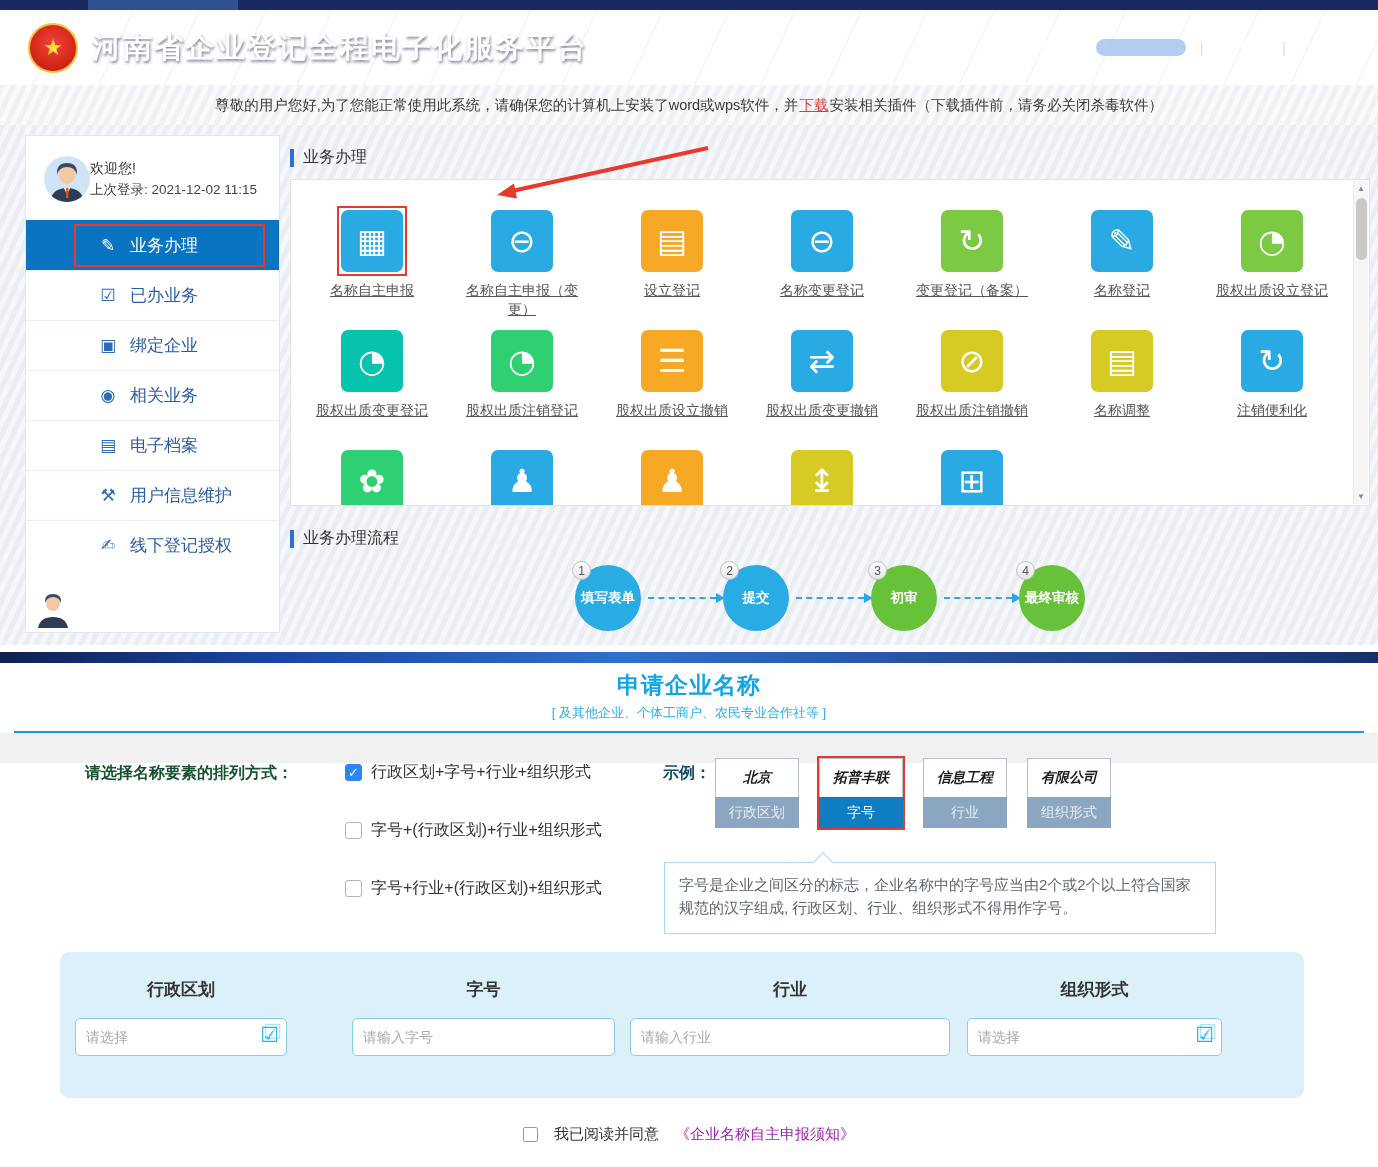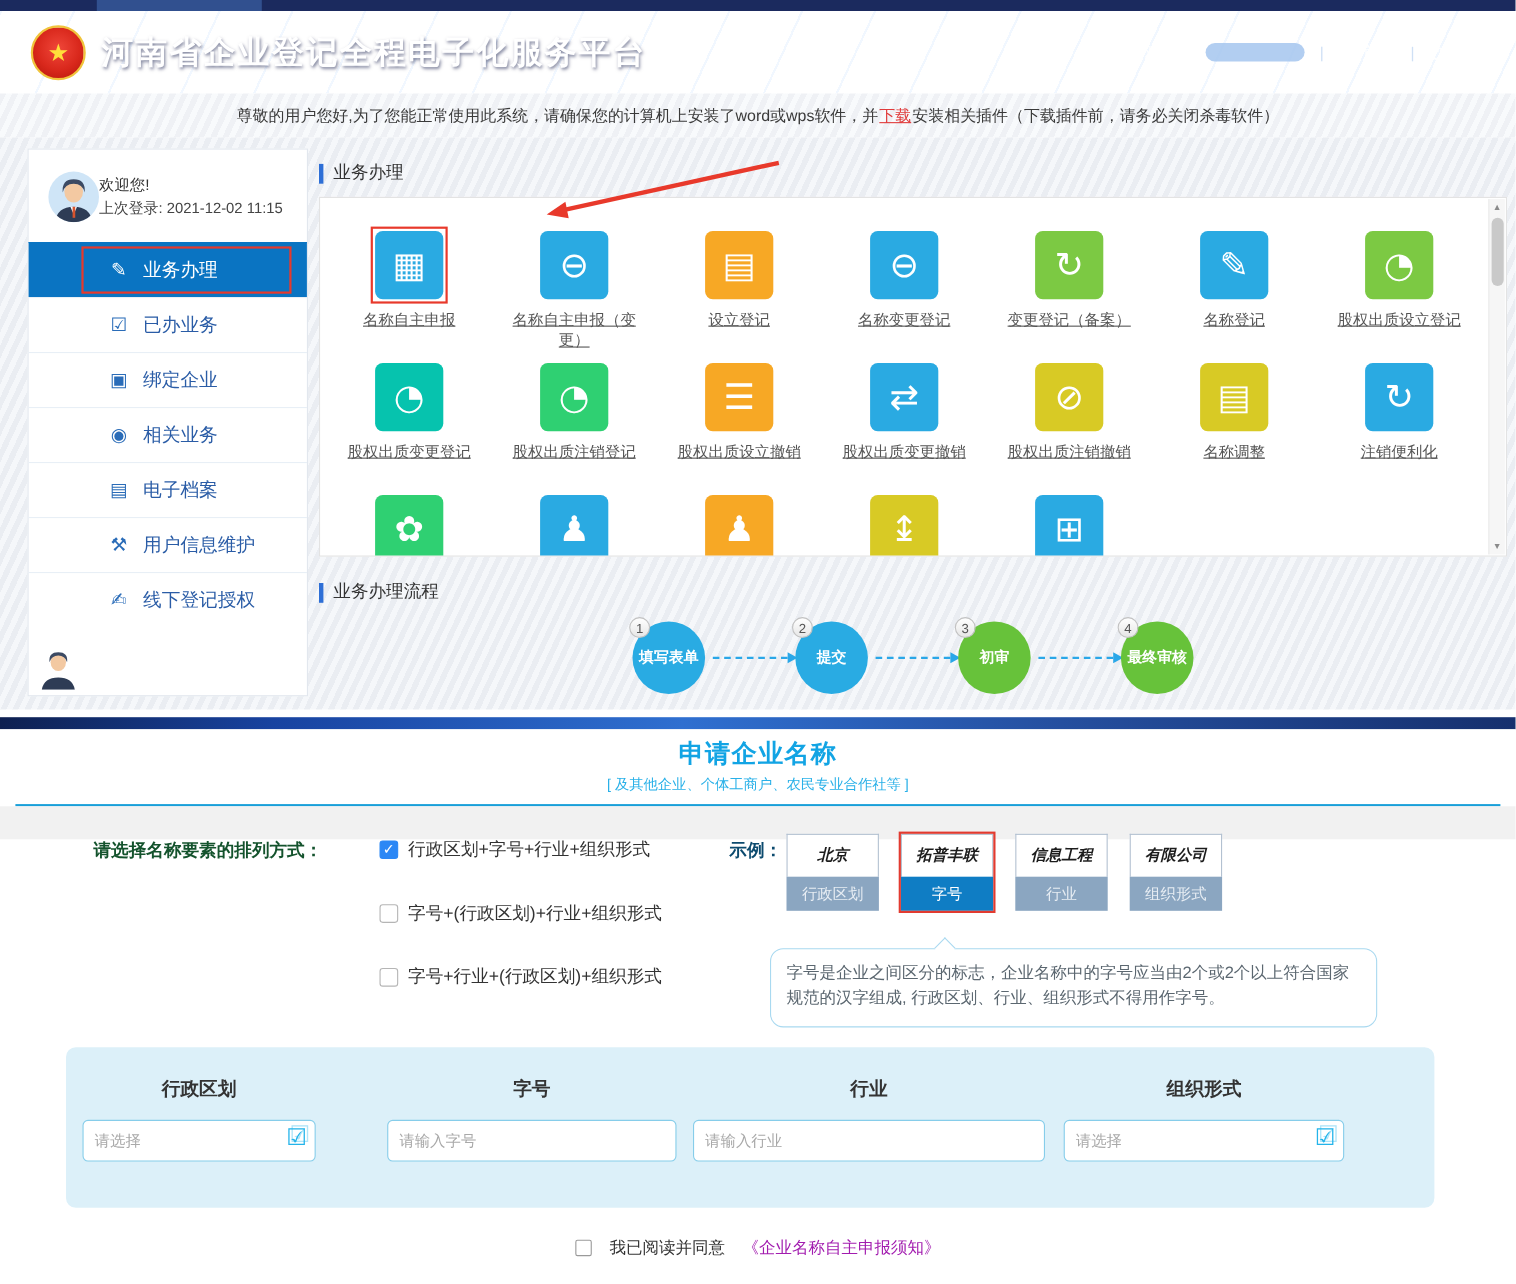--- a/index.html
+++ b/index.html
@@ -123,22 +123,22 @@
   .ex-boxes { position:absolute; left:715px; top:95px; display:flex; gap:20px; }
   .ex-box { width:84px; }
   .ex-top { height:39px; background:#fff; border:1px solid #b3c1d1; border-bottom:none;
     display:flex; align-items:center; justify-content:center;
     font-family:"DejaVu Serif",serif; font-style:italic; font-weight:bold; font-size:14px; color:#1c1c1c; }
   .ex-bottom { height:31px; background:#8ba6c1; display:flex; align-items:center; justify-content:center;
     font-size:14px; color:#e7edf3; }
   .ex-box.hl { outline:2px solid #e23b30; }
   .ex-box.hl .ex-bottom { background:#0f7dc4; color:#fff; }
 
-  .tooltip { position:absolute; left:700px; top:199px; width:552px; height:72px;
-    border:1.5px solid #a9d9f0; border-radius:12px; background:#fff; padding:10px 14px;
+  .tooltip { position:absolute; left:664px; top:199px; width:552px; height:72px;
+    border:1.5px solid #a9d9f0; border-radius:0; background:#fff; padding:10px 14px;
     font-size:15px; color:#5b6770; line-height:1.55; }
   .tooltip .caret { position:absolute; left:151px; top:-8px; width:14px; height:14px; background:#fff;
     border-left:1.5px solid #a9d9f0; border-top:1.5px solid #a9d9f0; transform:rotate(45deg); }
 
   .fields-panel { position:absolute; left:60px; top:289px; width:1244px; height:146px;
     background:#dcf0f9; border-radius:9px; }
   .fcol { position:absolute; top:26px; }
   .fcol .fhead { text-align:center; font-size:17px; font-weight:bold; color:#333; margin-bottom:17px; }
   .finput { position:relative; height:38px; background:#fff; border:1.5px solid #86cdea;
     border-radius:5px; display:flex; align-items:center; }

